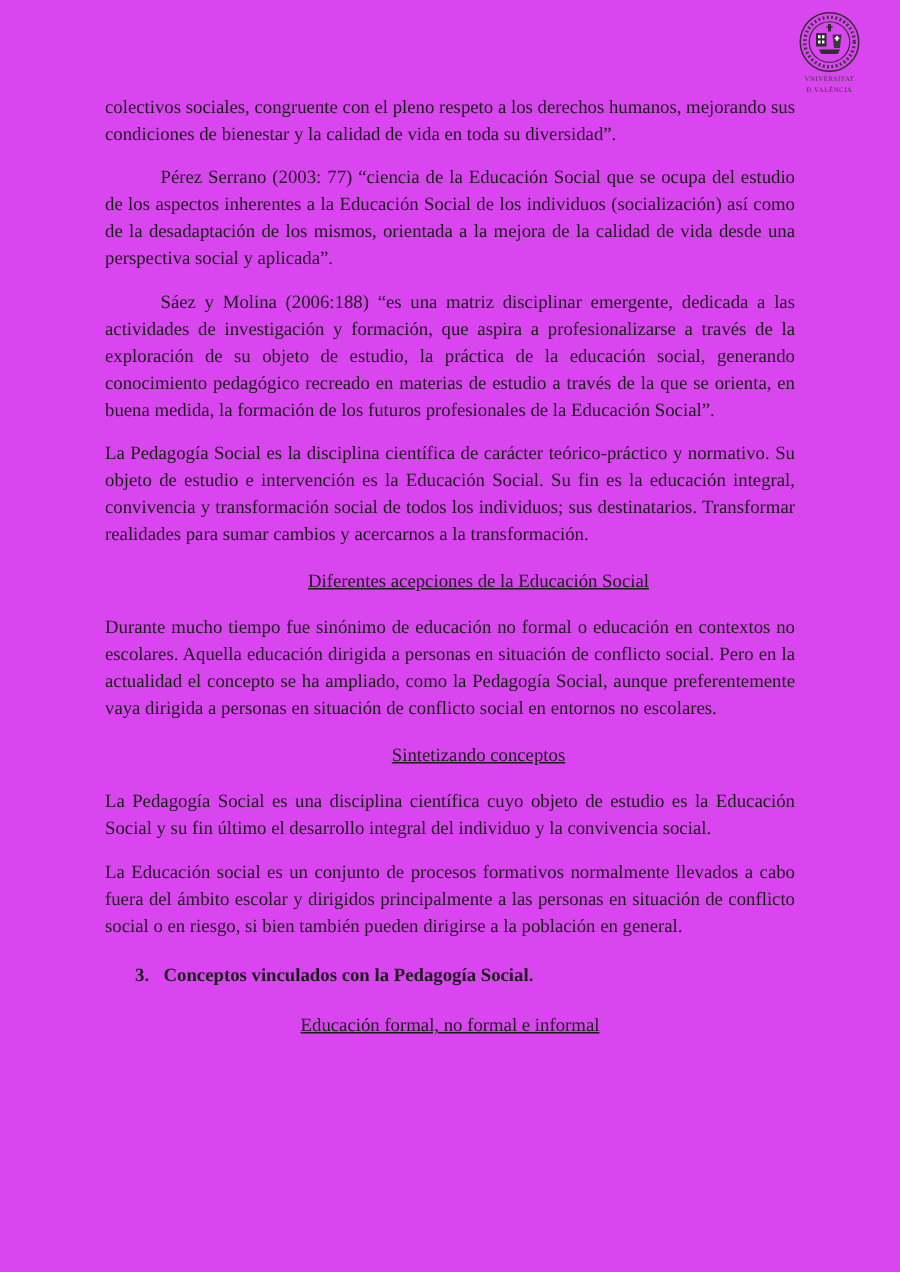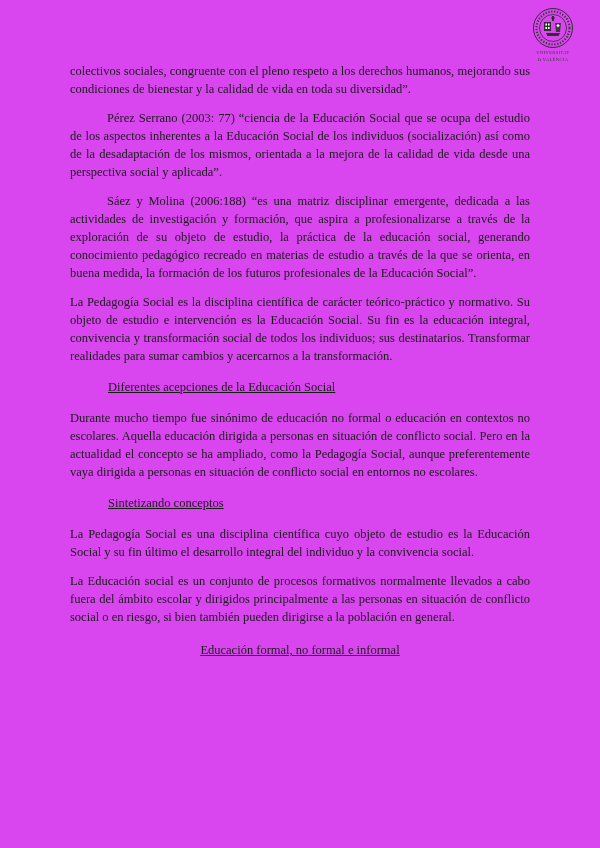--- a/index.html
+++ b/index.html
@@ -28,21 +28,21 @@
     font-size:12.5px; line-height:18px;
     text-align:justify;
   }
   .content p { margin:0 0 11px 0; }
   p.quote { text-indent:37px; }
   p.heading {
     font-weight:bold; text-align:left;
     margin:15px 0 13px 0;
   }
   .h-num { display:inline-block; margin-left:20px; width:19px; }
-  p.sub { margin:13px 0 13px 38px; text-align:left; }
+  p.sub { margin:13px 0 13px 38px; text-align:center; }
   p.sub .u, p.sub-left .u { text-decoration:underline; }
   p.sub-left { margin:15px 0 0 0; text-align:center; }
 </style>
 </head>
 <body>
 
 <div class="page">
 
   <div class="logo">
     <svg class="seal-svg" width="42" height="42" viewBox="0 0 42 42">
@@ -84,19 +84,22 @@
     <p>Durante mucho tiempo fue sinónimo de educación no formal o educación en contextos no escolares. Aquella educación dirigida a personas en situación de conflicto social. Pero en la actualidad el concepto se ha ampliado, como la Pedagogía Social, aunque preferentemente vaya dirigida a personas en situación de conflicto social en entornos no escolares.</p>
 
     <p class="sub">
       <span class="u">Sintetizando conceptos</span>
     </p>
 
     <p>La Pedagogía Social es una disciplina científica cuyo objeto de estudio es la Educación Social y su fin último el desarrollo integral del individuo y la convivencia social.</p>
 
     <p>La Educación social es un conjunto de procesos formativos normalmente llevados a cabo fuera del ámbito escolar y dirigidos principalmente a las personas en situación de conflicto social o en riesgo, si bien también pueden dirigirse a la población en general.</p>
 
+    <p class="heading">
+      <span class="h-num">3.</span><span>Conceptos vinculados con la Pedagogía Social.</span>
+    </p>
 
     <p class="sub-left">
       <span class="u">Educación formal, no formal e informal</span>
     </p>
 
   </div>
 </div>
 
 </body></html>

